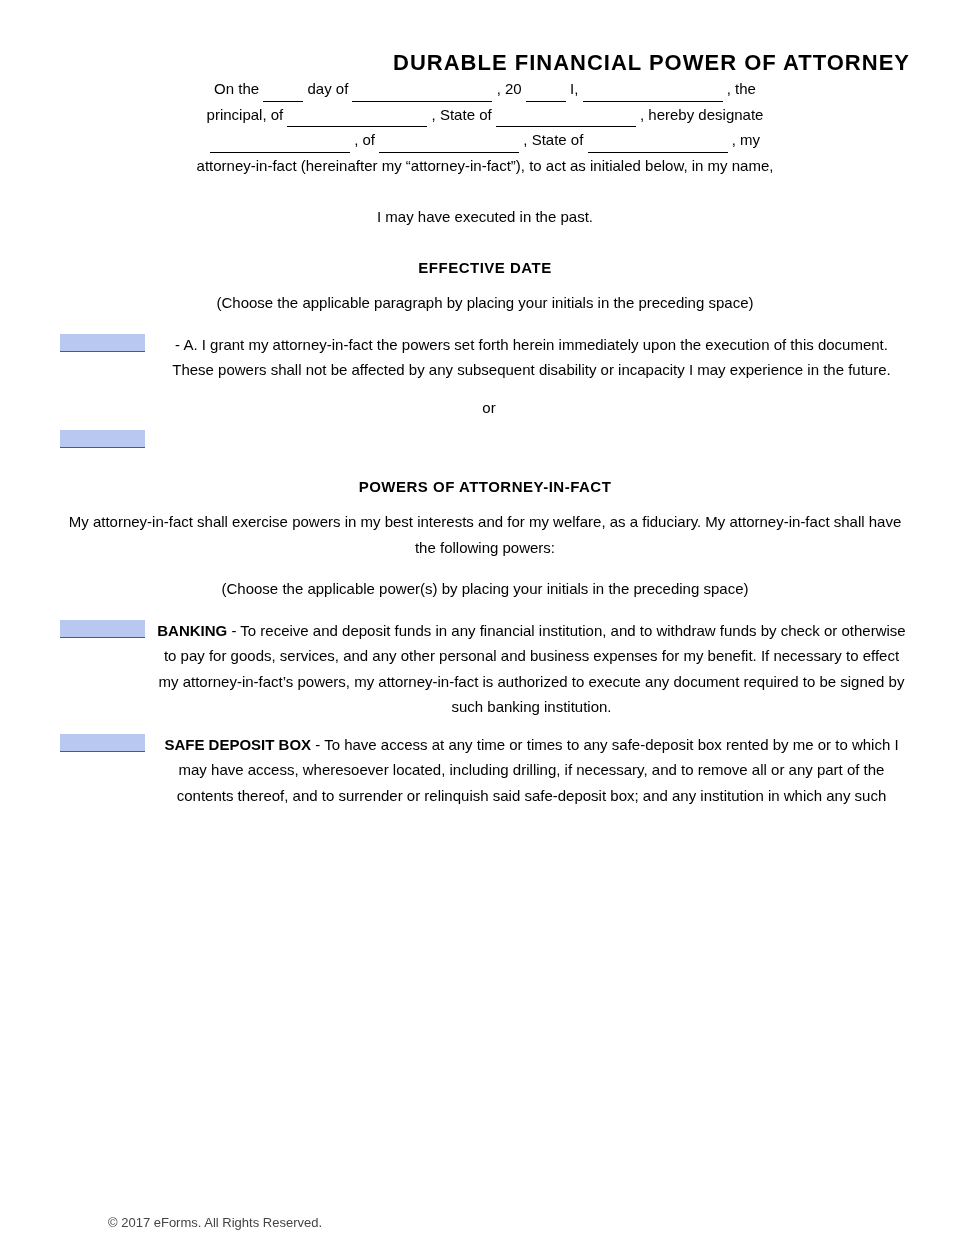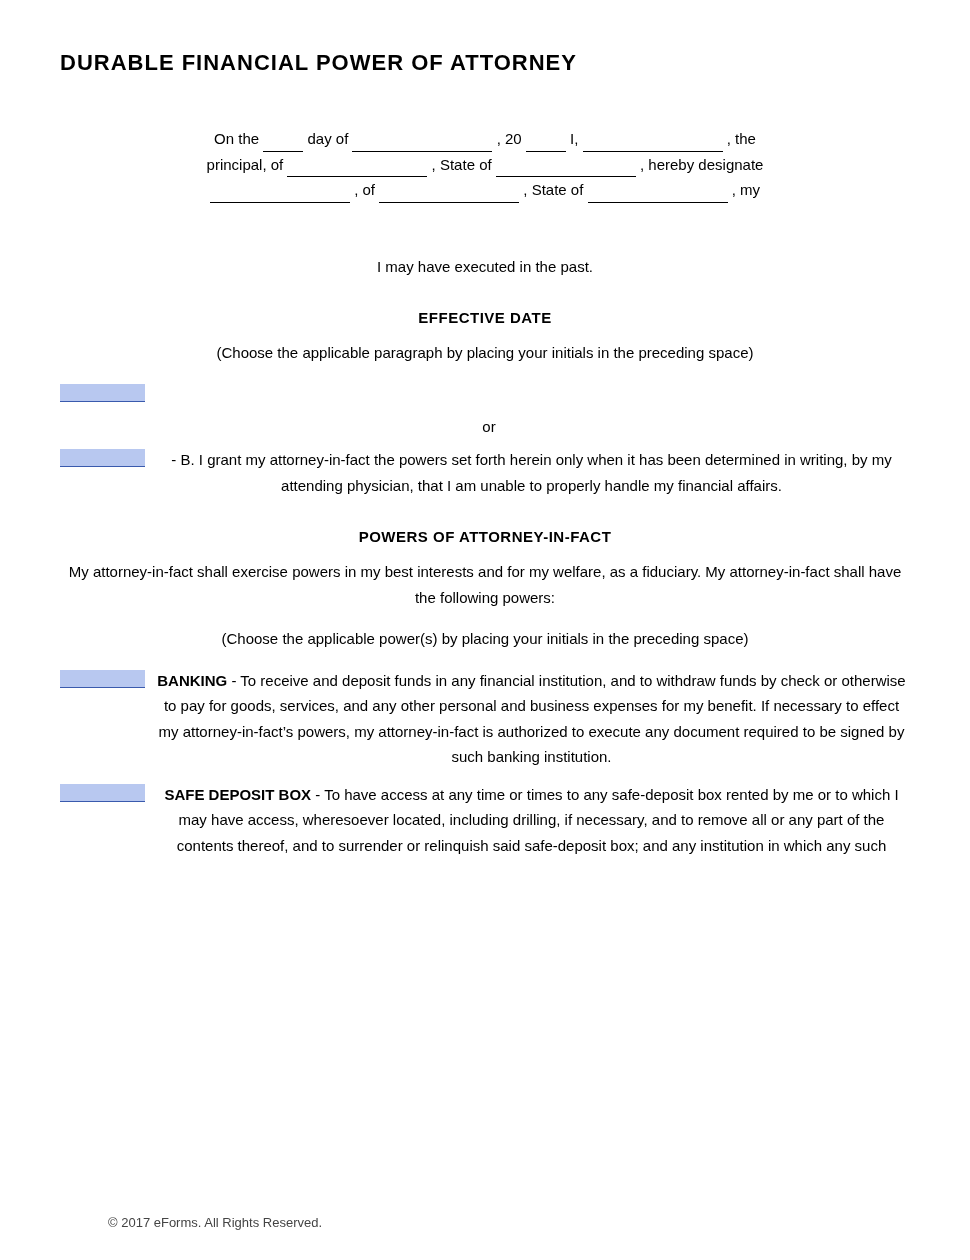--- a/index.html
+++ b/index.html
@@ -7,25 +7,24 @@
       background: #fff;
       font-family: Arial, sans-serif;
       font-size: 15px;
       color: #000;
       padding: 40px 60px 40px 60px;
       max-width: 970px;
       min-height: 1260px;
       position: relative;
     }
     .doc-title {
-      text-align: left;
+      text-align: right;
       font-size: 22px;
       font-weight: bold;
       letter-spacing: 1px;
-      margin-bottom: 50px;
       margin-top: 10px;
     }
     .intro-block {
       line-height: 1.7;
       margin-bottom: 30px;
     }
     .blank {
       display: inline-block;
       border-bottom: 1.5px solid #000;
       min-width: 60px;
@@ -100,38 +99,39 @@
   <span class="blank blank-md"></span>
   <span>, hereby designate</span>
   <br>
   <span class="blank blank-md"></span>
   <span>, of </span>
   <span class="blank blank-md"></span>
   <span>, State of </span>
   <span class="blank blank-md"></span>
   <span>, my</span>
   <br>
+  <span>attorney-in-fact (hereinafter my “attorney-in-fact”), to act as initialed below, in my name,</span>
   <br>
   <br>
   <span>I may have executed in the past.</span>
 </div>
 
 <div class="section-title">EFFECTIVE DATE</div>
 
 <div class="paragraph">(Choose the applicable paragraph by placing your initials in the preceding space)</div>
 
 <div class="paragraph initials-line">
   <span class="initials-box"></span>
+  <span class="initials-text">- A. I grant my attorney-in-fact the powers set forth herein immediately upon the execution of this document. These powers shall not be affected by any subsequent disability or incapacity I may experience in the future.</span>
 </div>
 
 <div class="or-text">or</div>
 
 <div class="paragraph initials-line">
   <span class="initials-box"></span>
-  <span class="initials-text">- B. I grant my attorney-in-fact the powers set forth herein only when it has been determined in writing, by my attending physician, that I am unable to properly handle my financial affairs.</span>
 </div>
 
 <div class="section-title">POWERS OF ATTORNEY-IN-FACT</div>
 
 <div class="paragraph">My attorney-in-fact shall exercise powers in my best interests and for my welfare, as a fiduciary. My attorney-in-fact shall have the following powers:</div>
 
 <div class="paragraph">(Choose the applicable power(s) by placing your initials in the preceding space)</div>
 
 <div class="paragraph initials-line">
   <span class="initials-box"></span>

